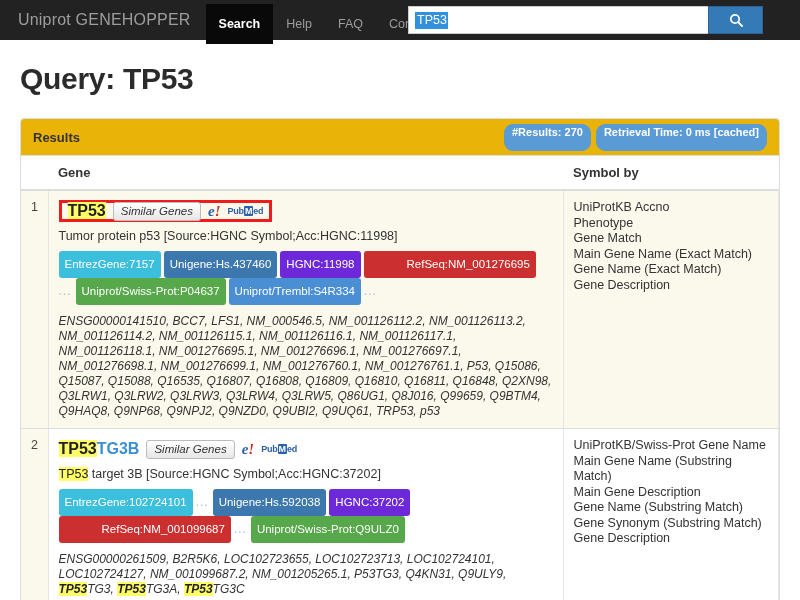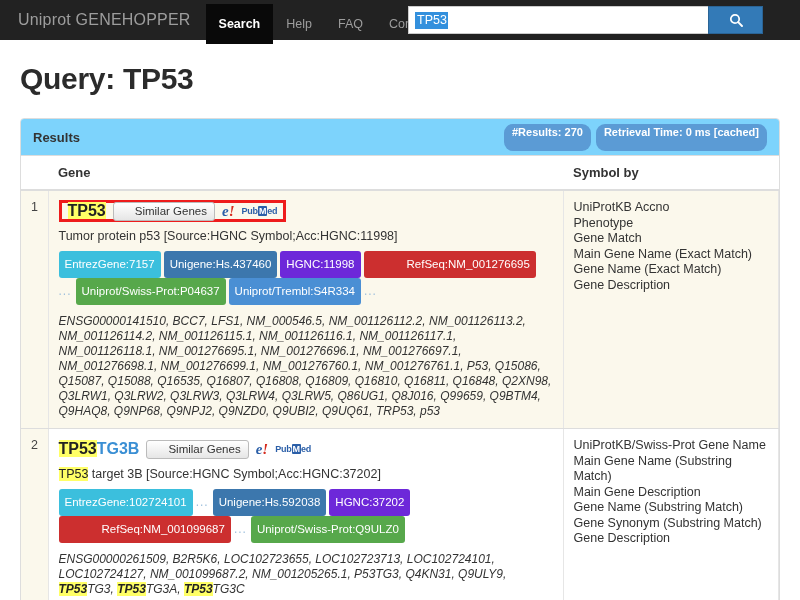--- a/index.html
+++ b/index.html
@@ -81,21 +81,21 @@
   }
   
   .panel {
     margin: 22px 20px 0 20px;
     border: 1px solid #dddddd;
     border-radius: 4px;
     background: #ffffff;
     overflow: hidden;
   }
   .panel-head {
-    background: #7dd3fc;
+    background: #eab308;
     border-bottom: 1px solid #dddddd;
     padding: 9px 12px;
     display: flex;
     align-items: center;
     justify-content: space-between;
     height: 18px;
   }
   .panel-title { font-size: 13px; font-weight: bold; color: #333333; }
   .badges { display: flex; gap: 5px; }
   .badge {
@@ -144,22 +144,23 @@
   }
   .gene-name { font-size: 16px; font-weight: bold; white-space: nowrap; }
   .hl { background: #ffff66; color: #222222; }
   .gene-rest { color: #3a8fd4; }
   .btn-similar {
     background: linear-gradient(#ffffff,#e6e6e6);
     border: 1px solid #bbbbbb;
     border-radius: 3px;
     font-size: 11.5px;
     color: #333333;
-    padding: 2px 7px 3px 21px;
-    white-space: nowrap;
+    padding: 2px 7px 3px 7px;
+    white-space: nowrap;
+    font-style: italic;
   }
   .icon-ensembl {
     font-family: "Liberation Serif", serif;
     font-style: italic;
     font-weight: bold;
     font-size: 15px;
     color: #2b5fa8;
     line-height: 14px;
   }
   .icon-ensembl .bang { color: #d52b1e; }

